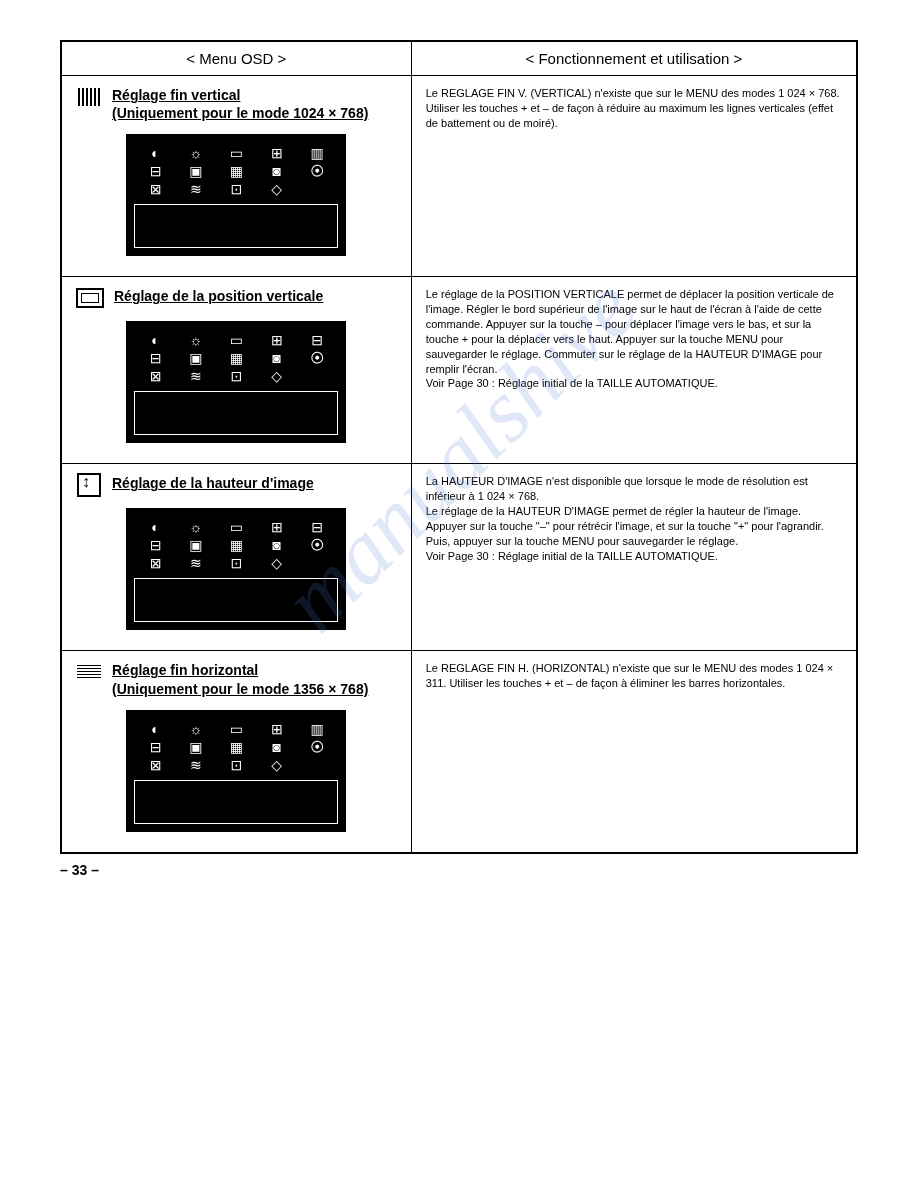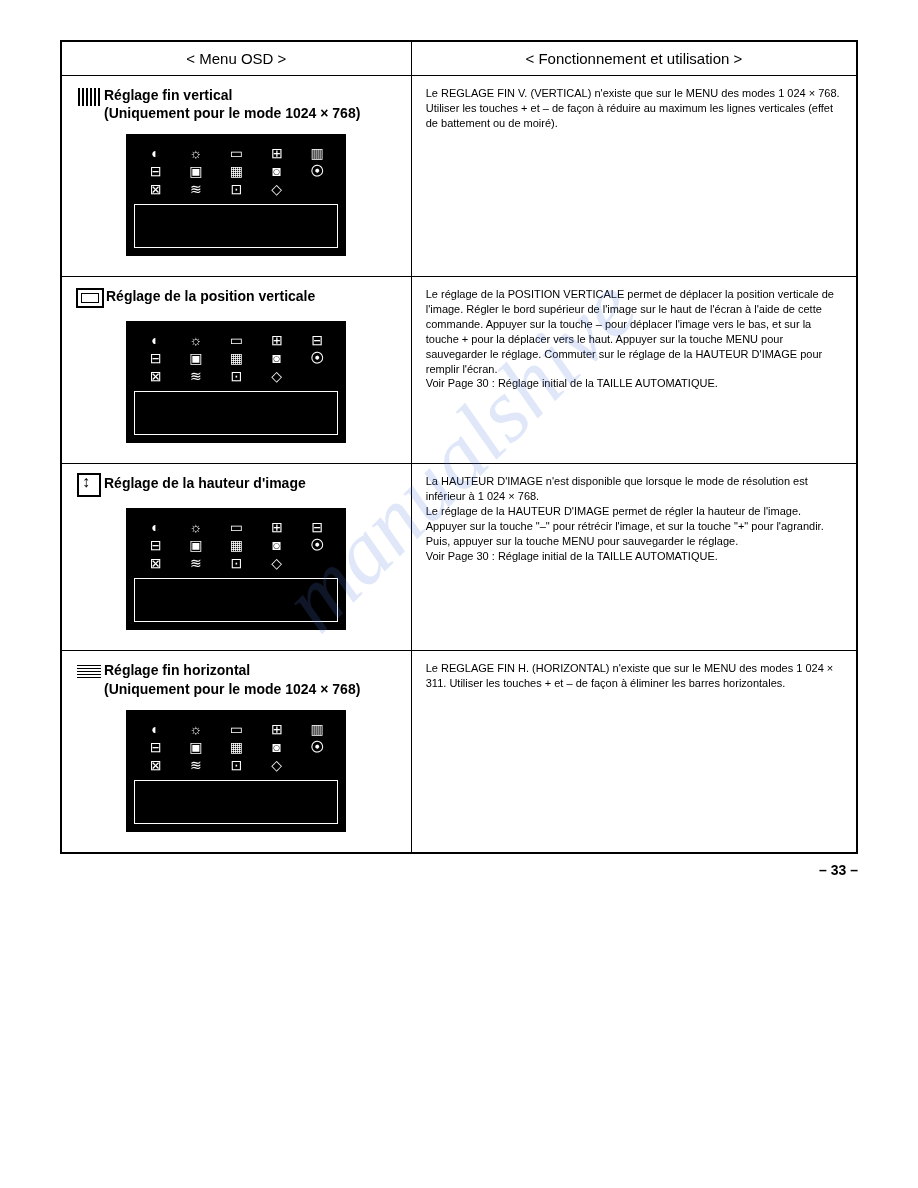--- a/index.html
+++ b/index.html
@@ -45,23 +45,24 @@
     font-weight: normal;
     text-align: center;
     padding: 8px;
     font-size: 15px;
   }
   .col-left { width: 44%; }
   .col-right { width: 56%; margin-left: 44px; }
   .entry-head {
     display: flex;
     align-items: flex-start;
-    gap: 2px;
+    gap: 10px;
     font-weight: bold;
     margin-bottom: 12px;
+    text-decoration: underline;
   }
   .entry-head .icon-box {
     flex: 0 0 26px;
     height: 22px;
     display: flex;
     align-items: center;
     justify-content: center;
   }
   .entry-head .ttl { flex: 1; line-height: 1.3; }
   .osd {
@@ -98,21 +99,21 @@
   }
   .osd-row1 {
     display:flex;
     align-items:center;
     justify-content:center;
     gap:8px;
     padding:4px 6px 0 6px;
   }
   .desc { line-height: 1.35; font-size: 11px; }
   .pagenum {
-    text-align: right;
+    text-align: left;
     font-weight: bold;
     font-size: 14px;
     margin-top: 8px;
   }
   
   .ic-bars {
     display:inline-block;
     width:22px;height:18px;
     background: repeating-linear-gradient(to right,#000 0 2px,#fff 2px 4px);
   }
@@ -288,21 +289,21 @@
         </td>
       </tr>
 
       <tr>
         <td>
           <div class="entry-head">
             <span class="icon-box">
                 <span class="ic-hlines"></span>
               </span>
             <span class="ttl" style="white-space:pre-line">Réglage fin horizontal
-(Uniquement pour le mode 1024 × 768)</span>
+(Uniquement pour le mode 1356 × 768)</span>
           </div>
           <div class="osd">
             <div class="osd-frame">
               <div class="osd-icons">
                 <span>◐</span>
                   <span>☼</span>
                   <span>▭</span>
                   <span>⊞</span>
                   <span>▥</span>
                 <span>⊟</span>

